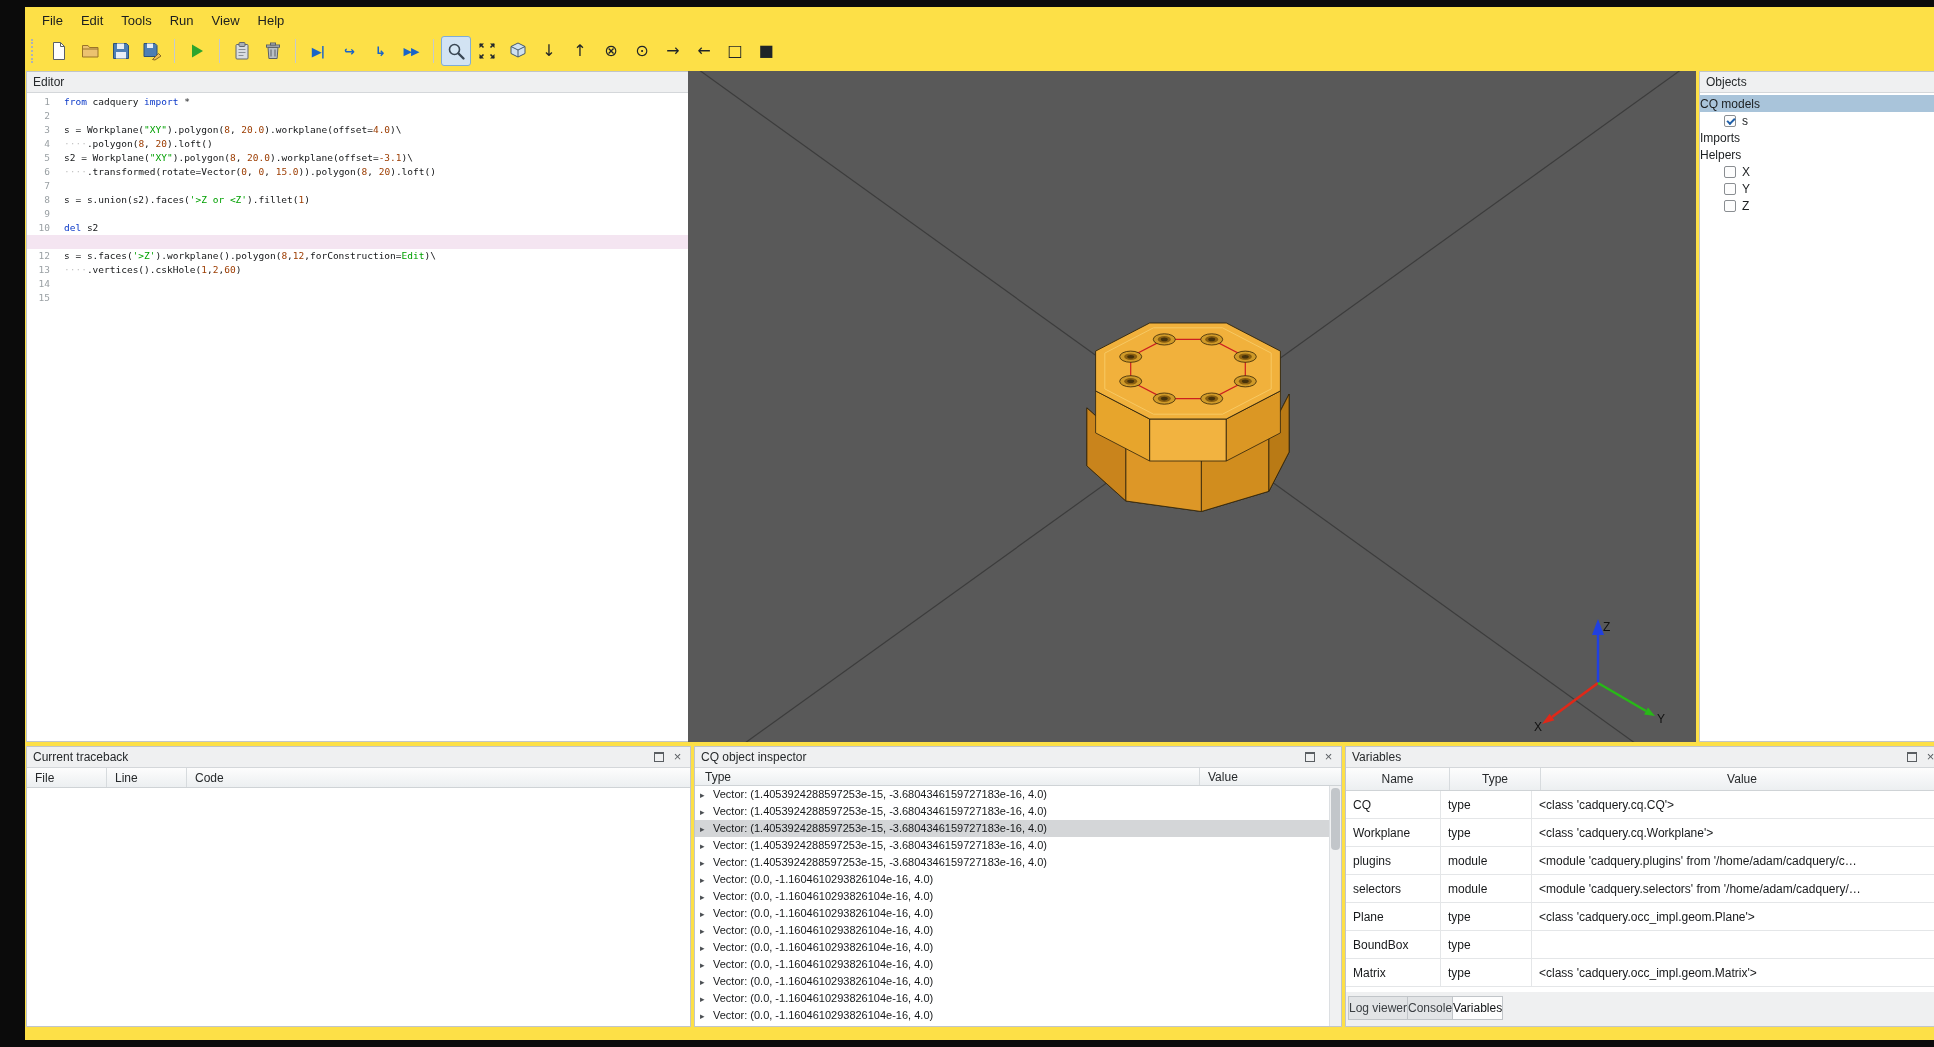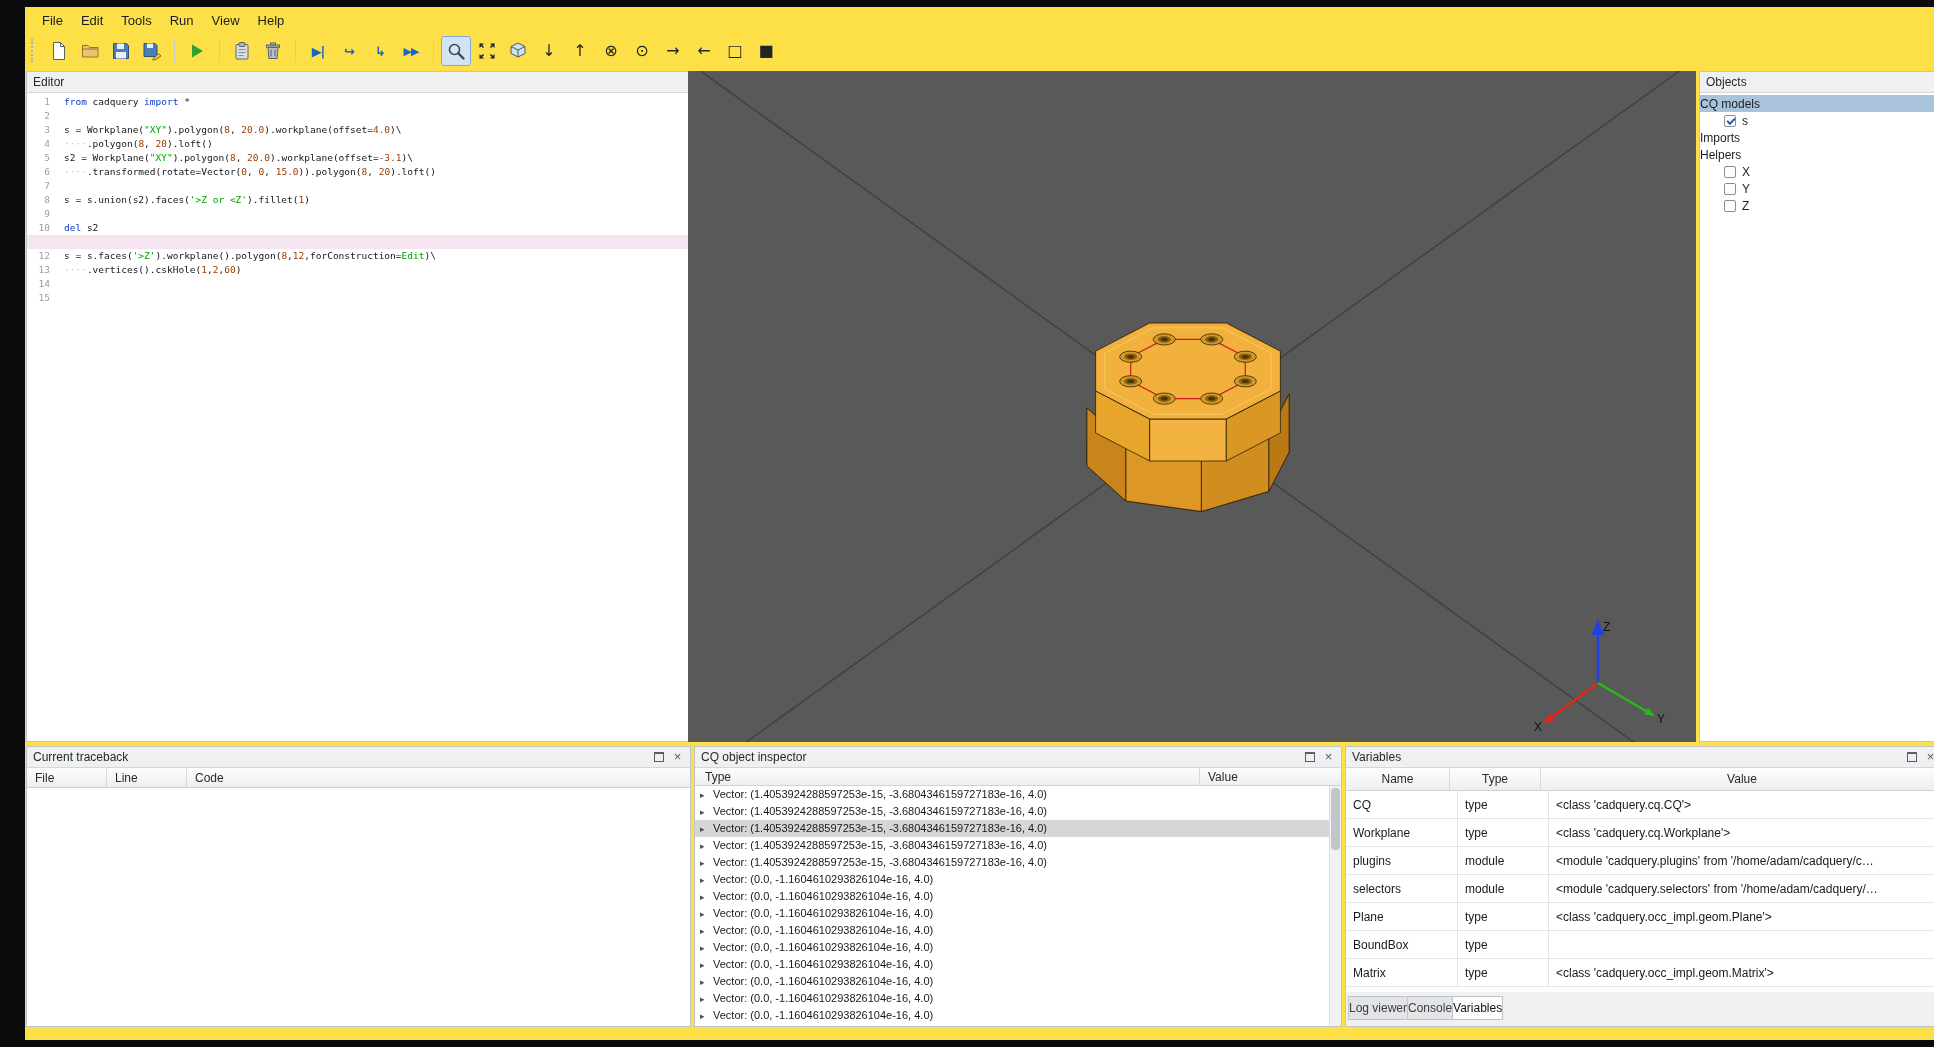--- a/index.html
+++ b/index.html
@@ -79,21 +79,21 @@
 .insp-thumb{position:absolute;left:1px;right:1px;top:2px;height:62px;background:#c2c6ca;border-radius:4px}
 
 
 #variables-dock{left:1320px;top:739px;width:599px;height:281px}
 .vars-header{position:absolute;left:0;top:20px;right:0;height:24px;display:flex;background:linear-gradient(#fdfdfd,#eceff1);border-top:1px solid #d4d7da;border-bottom:1px solid #cfd3d6;font-size:12px;color:#26292b}
 .vars-hcell{display:flex;align-items:center;justify-content:center;border-right:1px solid #d7dbde}
 .vars-hcell.c0{width:104px}.vars-hcell.c1{width:91px}.vars-hcell.c2{flex:1;border-right:none}
 #vars-body{position:absolute;left:0;top:44px;right:0;bottom:34px;background:#fff;font-size:12px;overflow:hidden}
 .vars-row{display:flex;height:28px;border-bottom:1px solid #e4e6e8}
 .vars-cell{display:flex;align-items:center;padding:0 7px;border-right:1px solid #e4e6e8;white-space:nowrap;overflow:hidden;color:#17191b}
-.vars-cell.c0{width:112px}.vars-cell.c1{width:91px}.vars-cell.c2{flex:1;border-right:none}
+.vars-cell.c0{width:95px}.vars-cell.c1{width:91px}.vars-cell.c2{flex:1;border-right:none}
 #vars-tabs{position:absolute;left:2px;bottom:6px;height:24px;display:flex}
 .vtab{padding:0 0;display:flex;align-items:center;font-size:12px;background:#e2e4e6;border:1px solid #c1c5c9;border-left:none;color:#3a3e42}
 .vtab:first-child{border-left:1px solid #c1c5c9}
 .vtab.active{background:#fdfdfd;color:#121416}
 </style>
 </head>
 <body>
 
 <div id="window">
 

